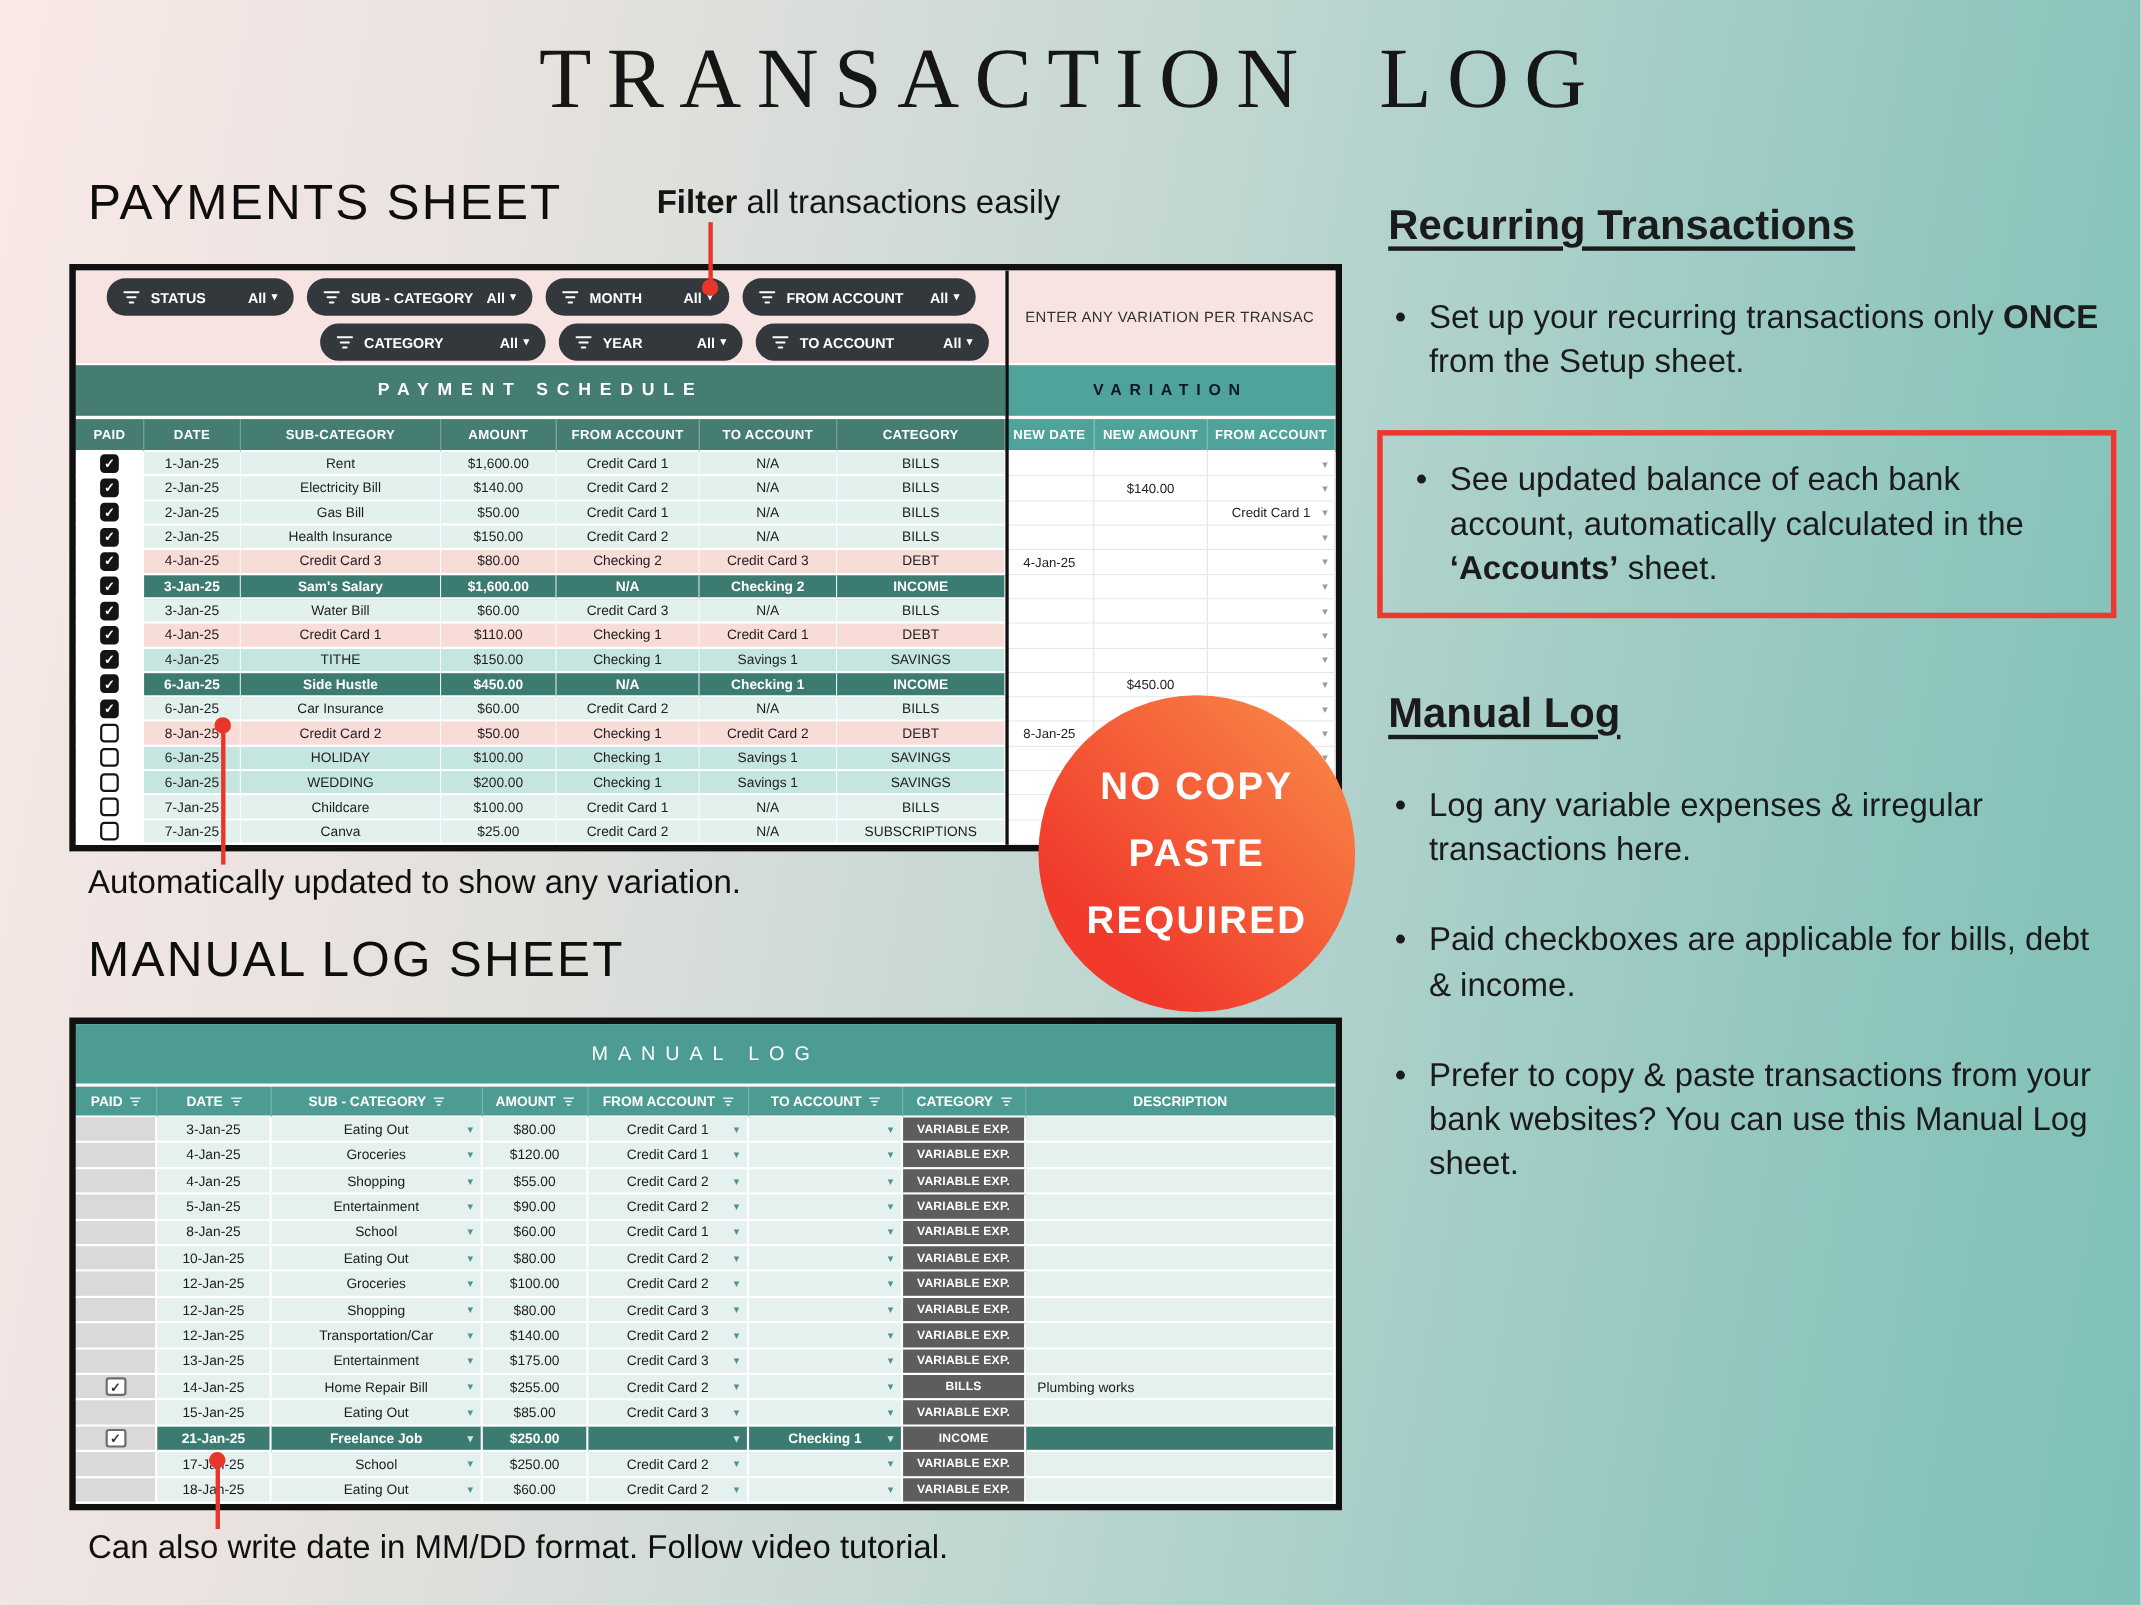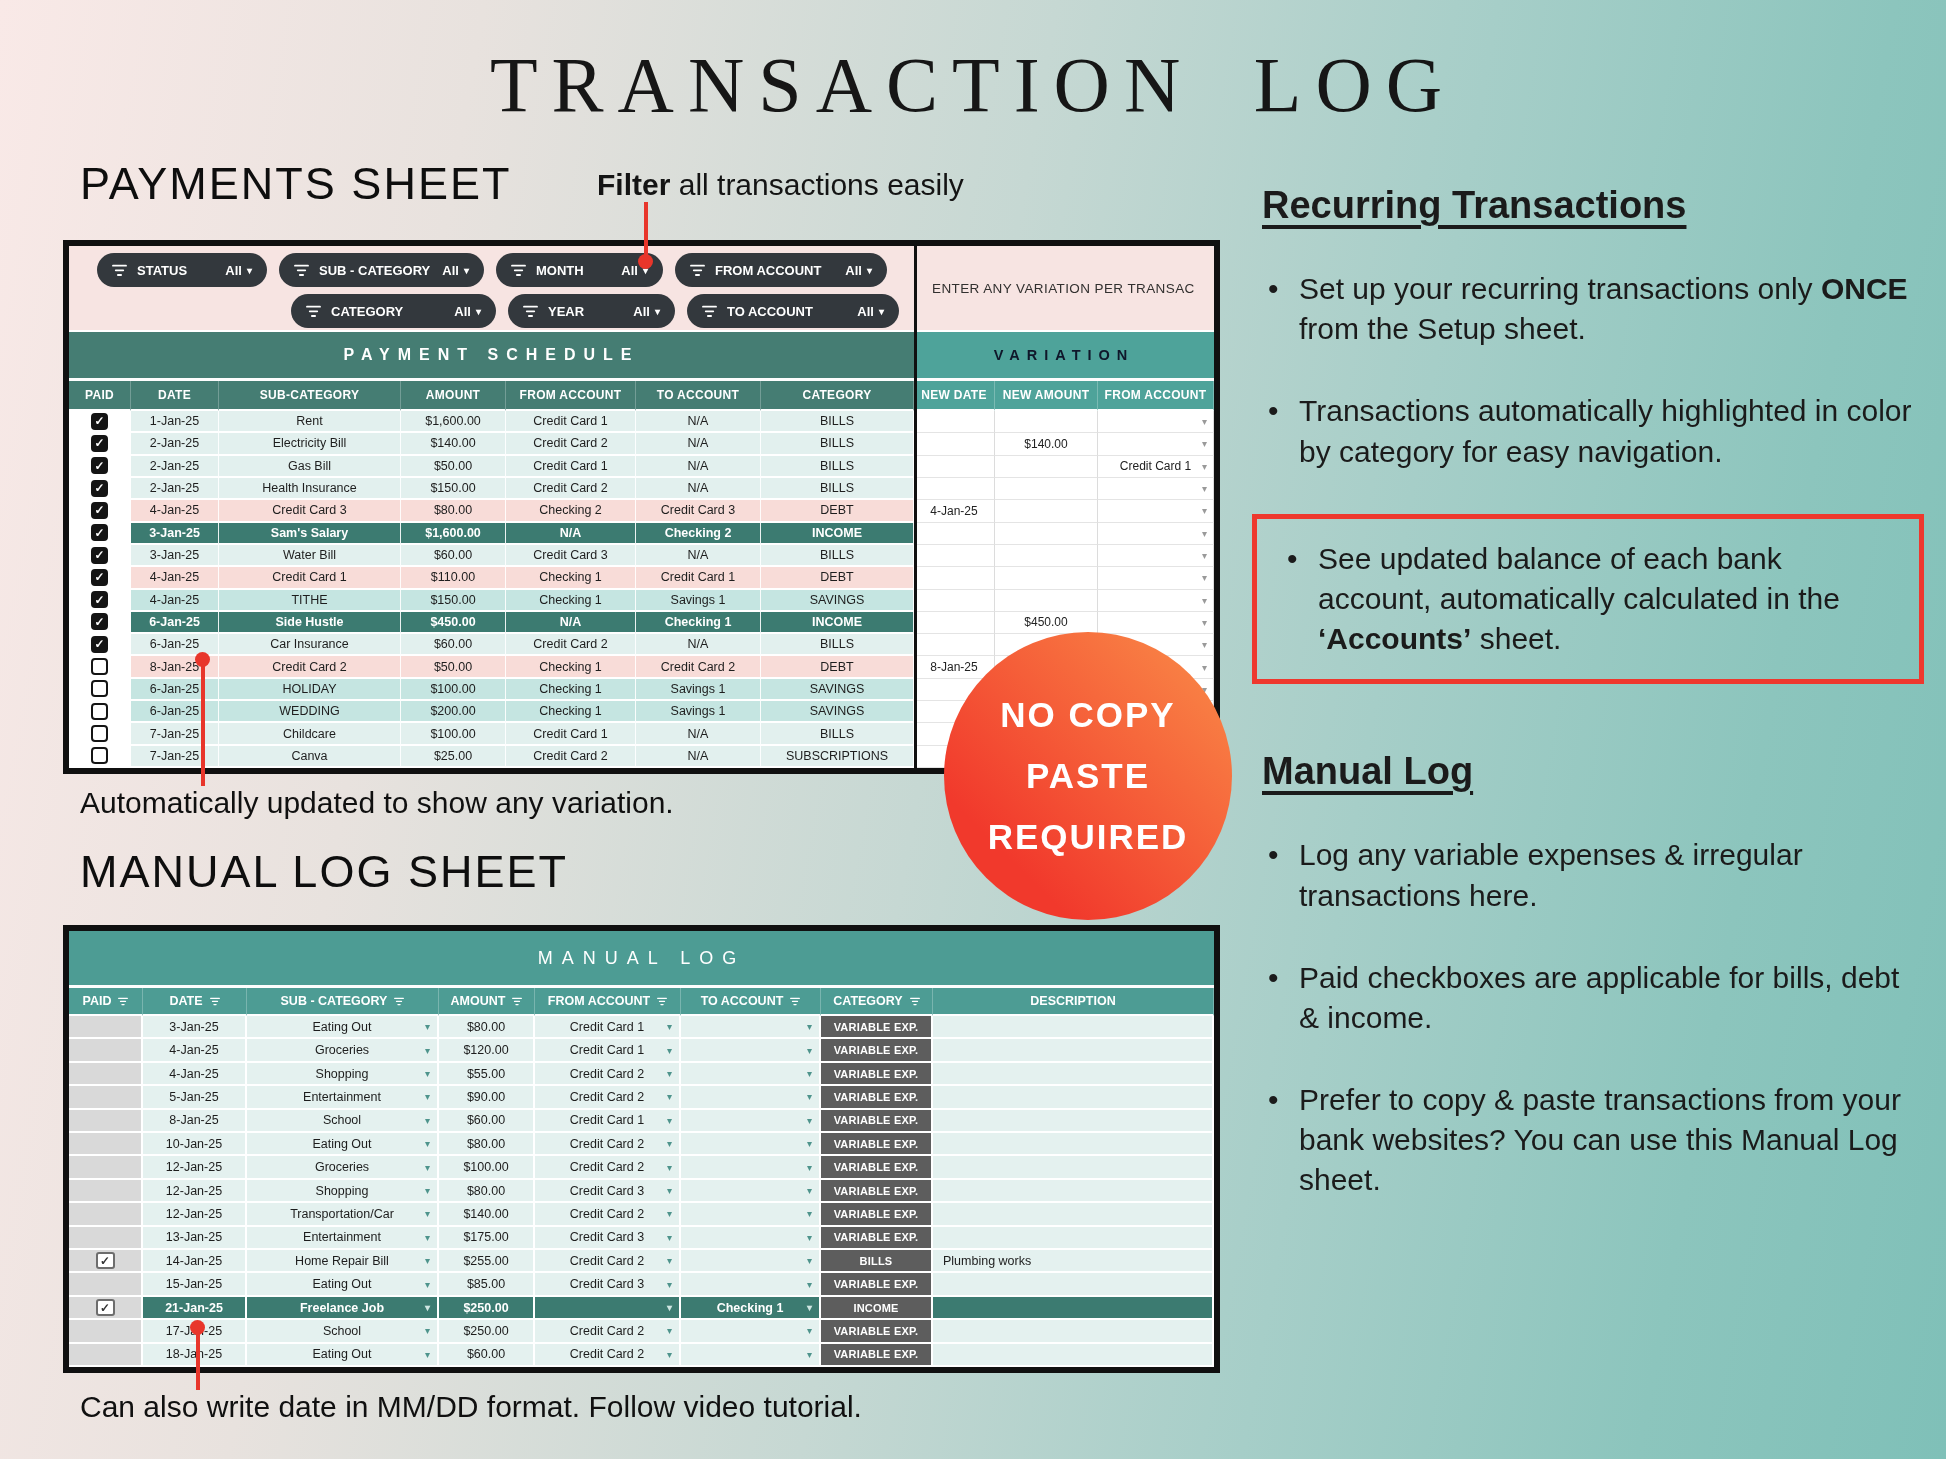--- a/index.html
+++ b/index.html
@@ -1,20 +1,20 @@
 <!DOCTYPE html>
 <html><head>
 <meta charset="utf-8">
 <style>
   html,body{margin:0;padding:0;}
   body{width:1946px;height:1459px;font-family:"Liberation Sans",sans-serif;}
   .canvas{position:relative;width:1946px;height:1459px;overflow:hidden;
     background:linear-gradient(100deg,#f9e9e7 0%,#e8e2de 22%,#c6d8d3 48%,#a6cec8 68%,#8cc5bd 86%,#7fc0b8 100%);}
   
-  .title{position:absolute;top:40px;left:0;right:0;margin:0;text-align:center;
+  .title{position:absolute;top:26px;left:0;right:0;margin:0;text-align:center;
     font-family:"Liberation Serif",serif;font-weight:400;font-size:78px;color:#161616;
     letter-spacing:14px;word-spacing:26px;}
   
   .pay-head,.man-head{position:absolute;left:80px;font-size:45px;letter-spacing:2px;color:#0e0e0e;font-weight:400;}
   .pay-head{top:158px;}
   .man-head{top:846px;}
   .annotation{position:absolute;left:597px;top:168px;font-size:30px;color:#141414;}
   .annotation b{font-weight:800;}
   .caption{position:absolute;left:80px;font-size:30px;color:#101010;}
   .cap1{top:786px;}
@@ -929,21 +929,20 @@
         </div>
       </div>
   </div>
 
   <div class="caption cap2">Can also write date in MM/DD format. Follow video tutorial.</div>
 
   <aside class="sidebar">
     <h2>Recurring Transactions</h2>
     <ul id="rec-bullets">
         <li class="bullet"><span>Set up your recurring transactions only </span><b>ONCE</b><span> from the Setup sheet.</span></li>
-        <li class="bullet"><span>Transactions automatically highlighted in color by category for easy navigation.</span></li>
       </ul>
     <div class="redbox">
       <ul id="boxed-bullet">
           <li class="bullet"><span>See updated balance of each bank account, automatically calculated in the </span><b>‘Accounts’</b><span> sheet.</span></li>
         </ul>
     </div>
     <h2 class="ml">Manual Log</h2>
     <ul id="ml-bullets">
         <li class="bullet"><span>Log any variable expenses &amp; irregular transactions here.</span></li>
         <li class="bullet"><span>Paid checkboxes are applicable for bills, debt &amp; income.</span></li>

